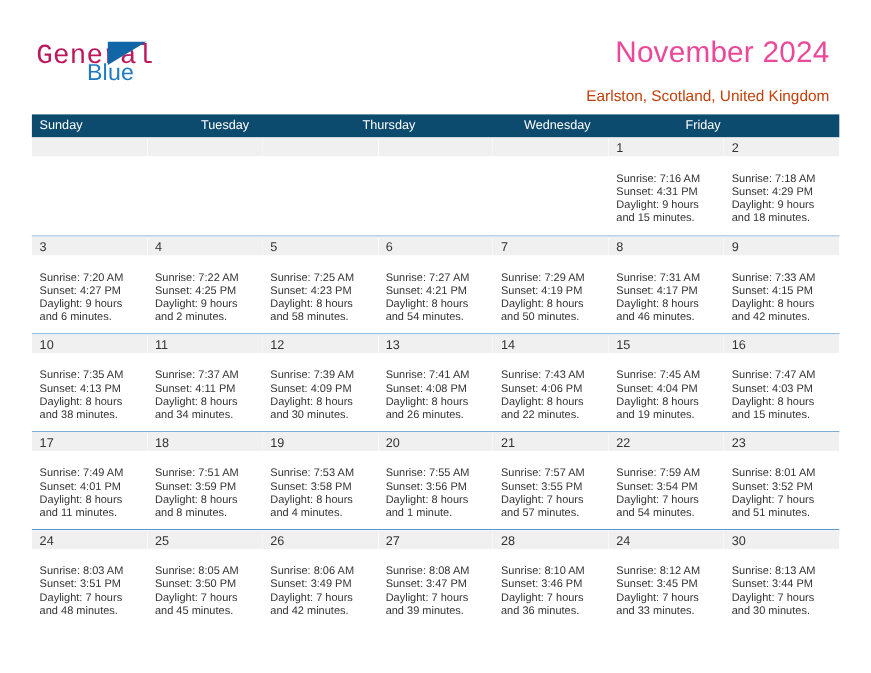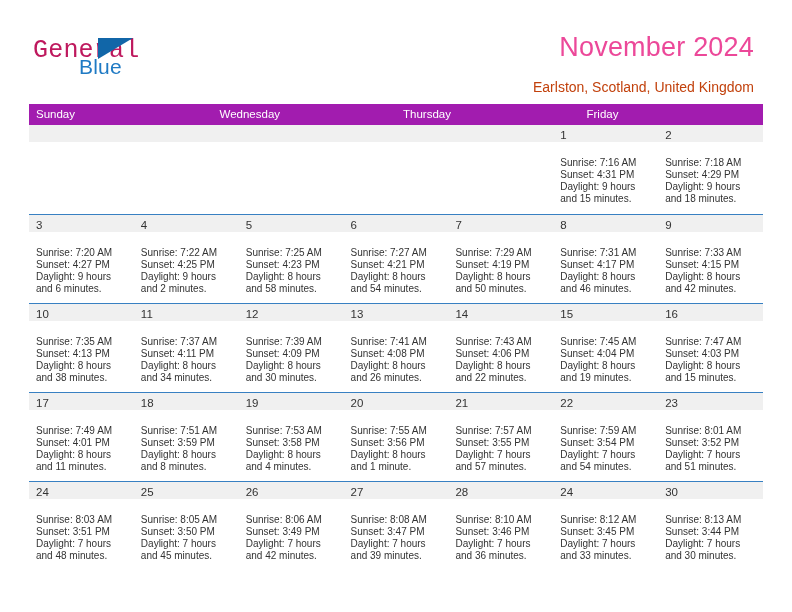--- a/index.html
+++ b/index.html
@@ -87,21 +87,21 @@
 
   
   .calendar {
     position: absolute;
     left: 29px;
     top: 104px;
     width: 734px;
   }
   .dow-row {
     display: flex;
-    background: #a21caf;
+    background: #0c4a6e;
     height: 21px;
   }
   .dow {
     flex: 1 1 0;
     color: #ffffff;
     font-size: 11.5px;
     line-height: 21px;
     padding-left: 7px;
     box-sizing: border-box;
     white-space: nowrap;
@@ -161,22 +161,23 @@
       <span class="brand-blue">Blue</span>
     </div>
 
     <div class="title">November 2024</div>
     <div class="subtitle">Earlston, Scotland, United Kingdom</div>
   </div>
 
   <div class="calendar">
     <div class="dow-row" id="dow-row">
         <div class="dow">Sunday</div>
+        <div class="dow">Tuesday</div>
+        <div class="dow">Thursday</div>
         <div class="dow">Wednesday</div>
-        <div class="dow">Thursday</div>
         <div class="dow">Friday</div>
       </div>
     <div id="weeks-container">
         <div class="week first">
           <div class="day empty">
             <div class="daynum-band"><span class="daynum"></span></div>
           </div>
           <div class="day empty">
             <div class="daynum-band"><span class="daynum"></span></div>
           </div>

